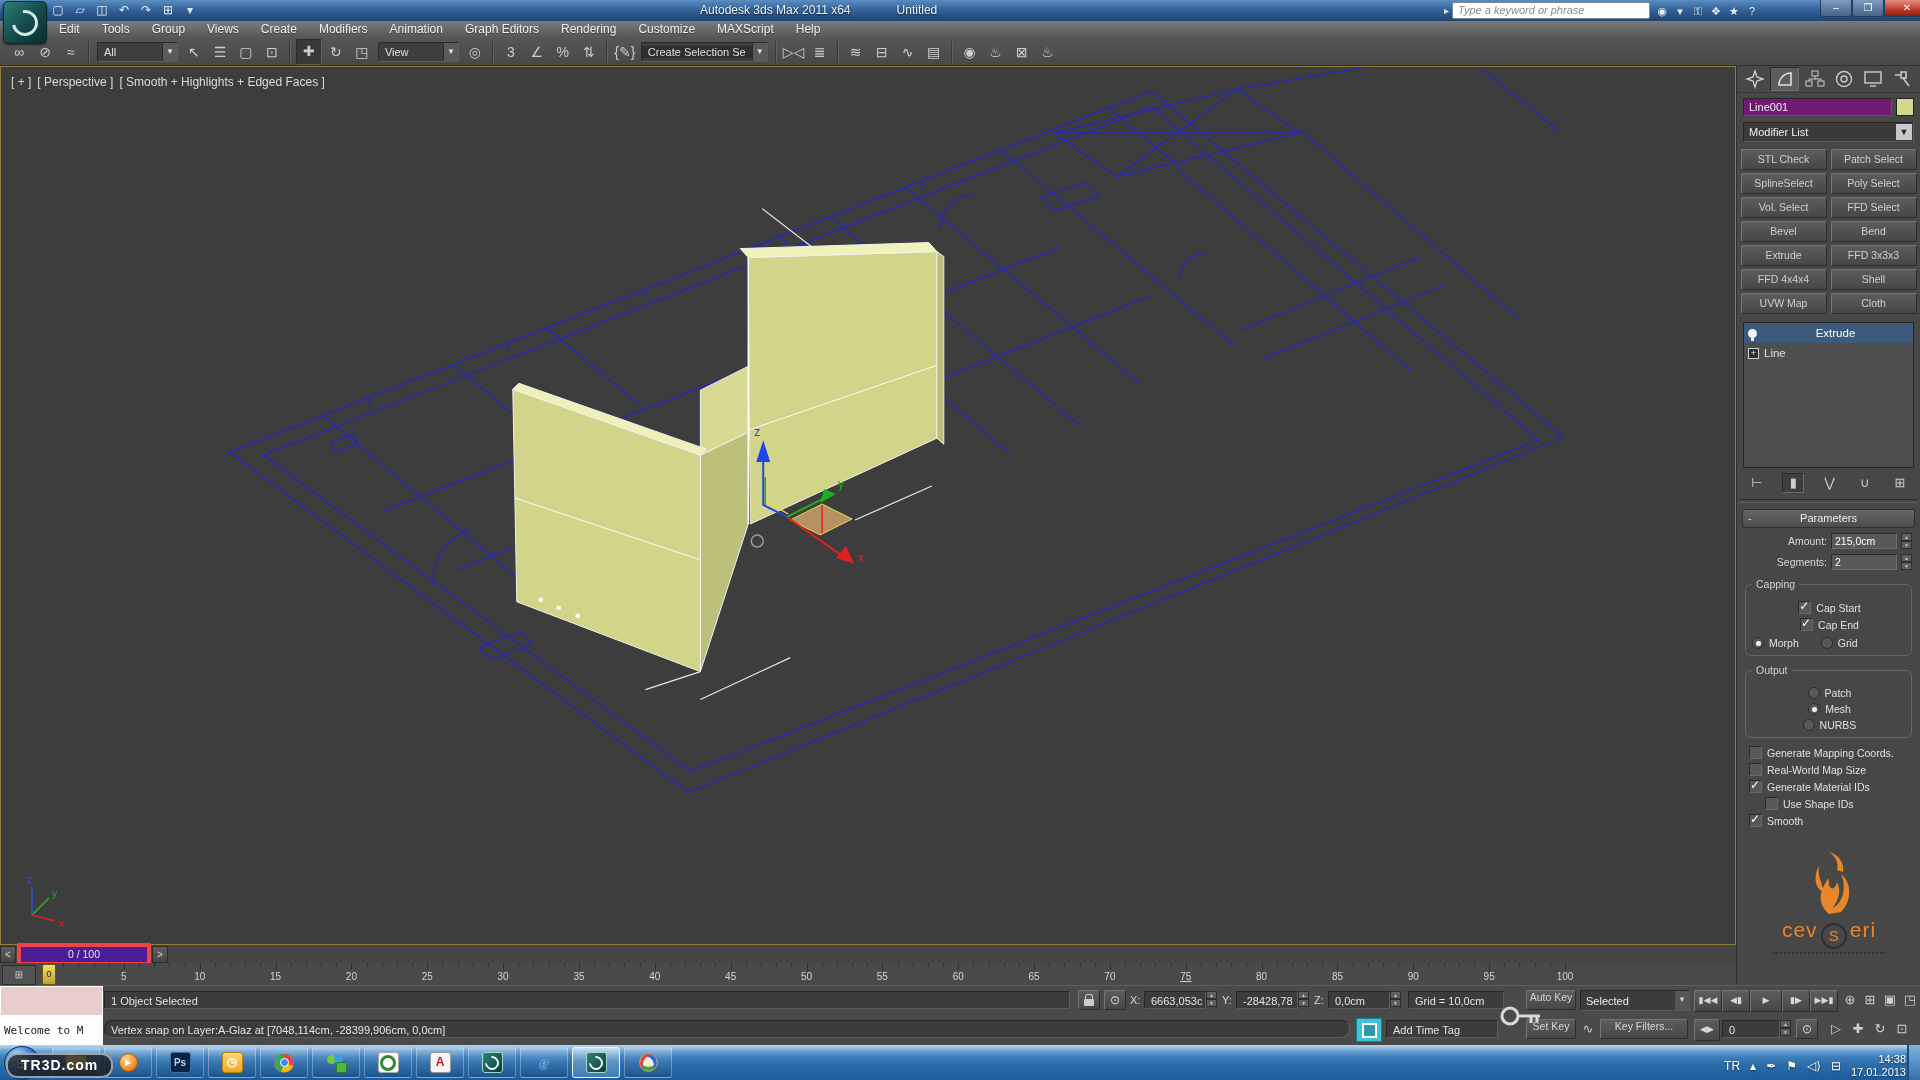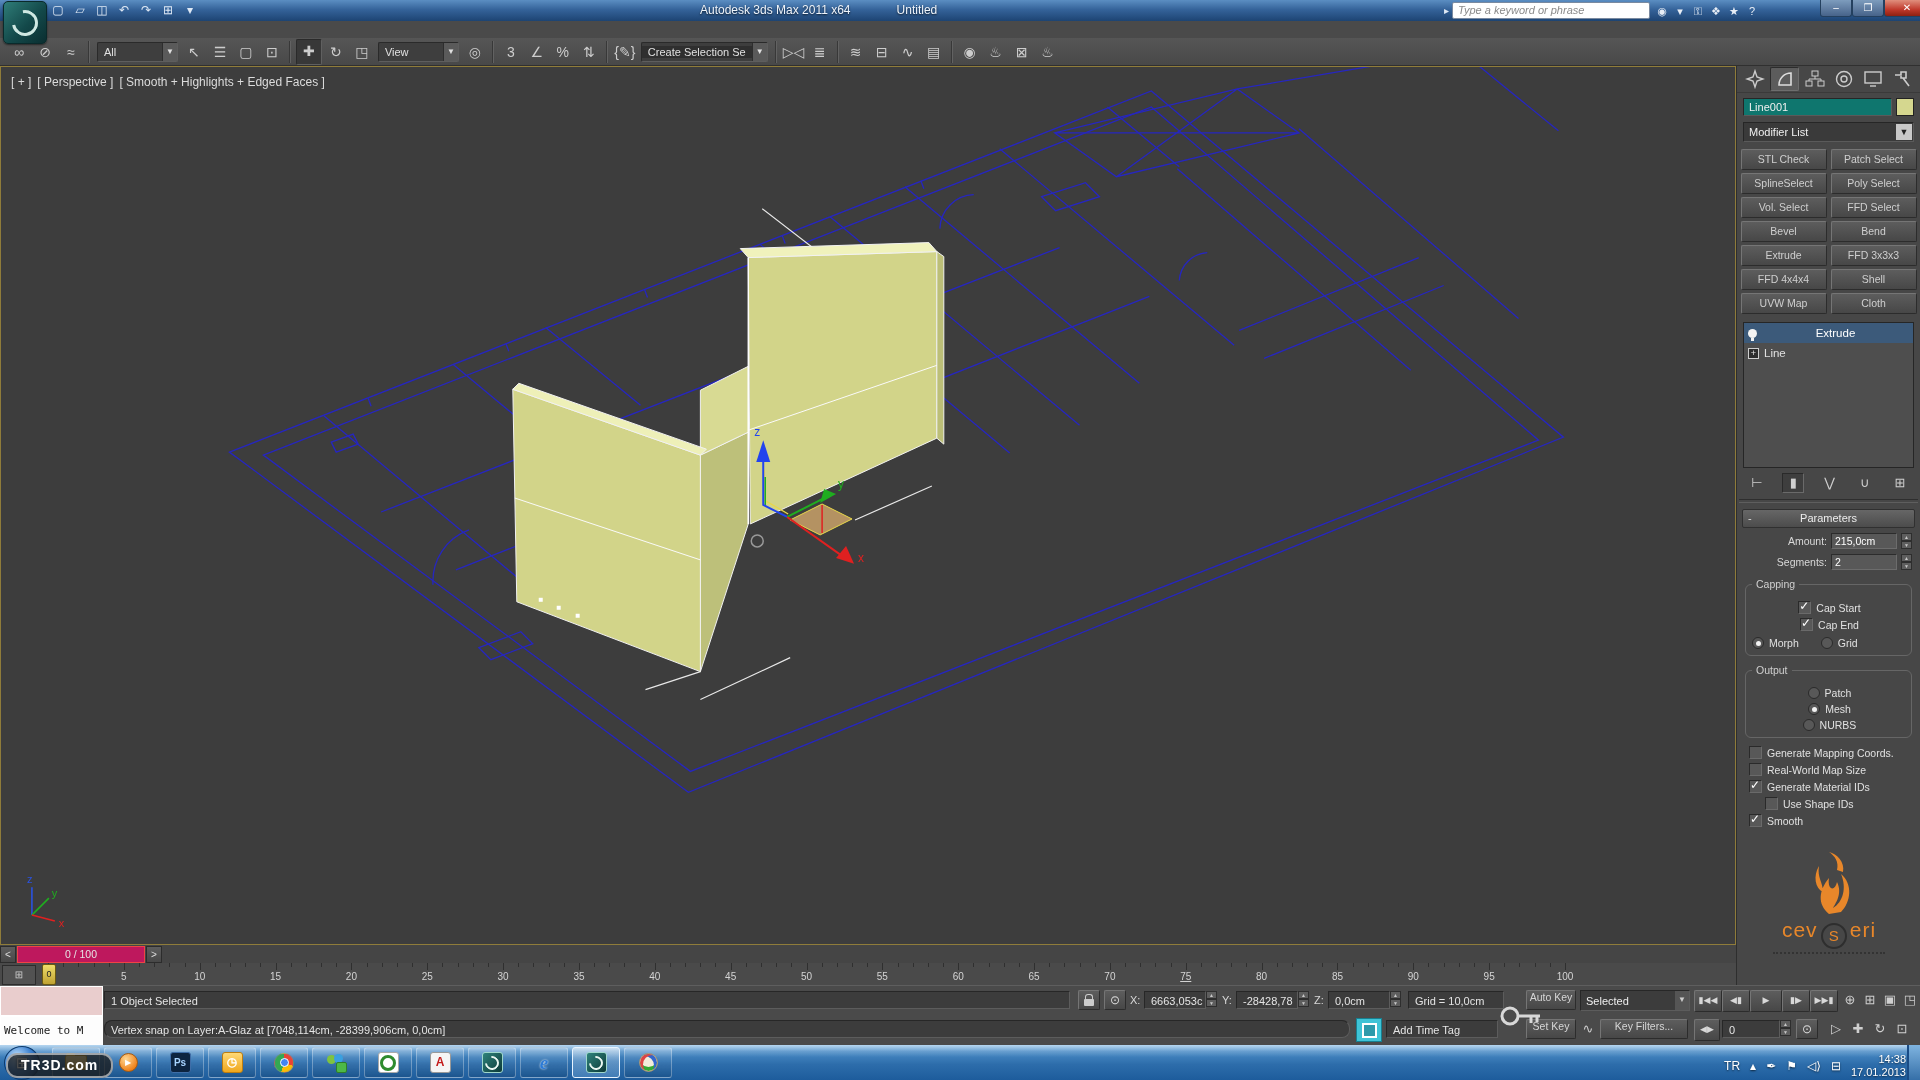--- a/index.html
+++ b/index.html
@@ -49,21 +49,21 @@
     border:1px solid #8f7c3a;box-sizing:border-box;}
   #vp-label{position:absolute;left:10px;top:8px;font-size:12px;color:#dcdcdc;display:flex;gap:6px;z-index:3;}
   #scene{position:absolute;left:0;top:0;width:100%;height:100%;}
   
   #cmdpanel{position:absolute;left:1736px;top:66px;width:184px;height:919px;background:#474747;
     border-left:1px solid #2e2e2e;box-sizing:border-box;font-size:11px;color:#d8d8d8;}
   #cp-tabs{display:flex;align-items:center;height:26px;padding:0 4px;gap:2px;border-bottom:1px solid #3a3a3a;}
   .cp-tab{width:27px;height:22px;display:flex;align-items:center;justify-content:center;border-radius:2px;}
   .cp-tab.active{background:#5c5c5c;border:1px solid;border-color:#2c2c2c #6e6e6e #6e6e6e #2c2c2c;}
   #cp-namerow{display:flex;align-items:center;margin:5px 6px 0;gap:4px;}
-  #obj-name{flex:1;height:16px;background:#0f766e;border:1px solid;border-color:#262626 #5a5a5a #5a5a5a #262626;
+  #obj-name{flex:1;height:16px;background:#701a75;border:1px solid;border-color:#262626 #5a5a5a #5a5a5a #262626;
     color:#f0f0f0;font-size:11px;line-height:16px;padding:0 5px;}
   #obj-color{width:16px;height:16px;border:1px solid #222;}
   #modlist{display:flex;align-items:center;margin:6px 6px 0;height:18px;background:#3a3a3a;
     border:1px solid;border-color:#262626 #5a5a5a #5a5a5a #262626;}
   #modlist .lbl{flex:1;padding:0 5px;color:#f0f0f0;}
   #modlist .arr{width:16px;height:16px;background:#c8c8c8;color:#222;font-size:9px;text-align:center;line-height:16px;margin:0 1px;}
   #mod-grid{display:grid;grid-template-columns:86px 86px;gap:3px 4px;justify-content:center;margin-top:7px;}
   .mod-btn{height:19px;background:linear-gradient(#5d5d5d,#474747);border:1px solid;
     border-color:#757575 #2c2c2c #2c2c2c #757575;border-radius:2px;color:#cfcfcf;font-size:10.5px;
     text-align:center;line-height:19px;overflow:hidden;}
@@ -101,21 +101,21 @@
   .radrow .cbrow{margin:0;}
   #cp-logo{position:absolute;left:0;bottom:25px;width:184px;text-align:center;}
   #cp-logo .word{font-size:21px;color:#e8872a;letter-spacing:1px;}
   #cp-logo .scircle{display:inline-block;width:22px;height:22px;border:2px solid #2e2e2e;border-radius:50%;
     color:#e8872a;font-size:15px;line-height:22px;vertical-align:-4px;}
   #cp-logo .tagline{height:6px;margin:3px 36px 0;border-top:2px dotted #333;}
   
   #trackrow{position:absolute;left:0;top:945px;width:1736px;height:18px;background:#454545;display:flex;align-items:center;}
   .tr-btn{width:14px;height:15px;background:linear-gradient(#5e5e5e,#474747);border:1px solid #2c2c2c;
     color:#ddd;font-size:10px;text-align:center;line-height:15px;}
-  #tr-display{width:126px;height:15px;background:#be185d;border:1px solid #ef4444;color:#e4e4e4;
+  #tr-display{width:126px;height:15px;background:#4c1d95;border:4px solid #ef4444;color:#e4e4e4;
     font-size:10.5px;text-align:center;line-height:15px;margin:0 1px;}
   #ruler{position:absolute;left:0;top:963px;width:1736px;height:22px;background:#4a4a4a;border-bottom:1px solid #333;}
   #mce-btn{position:absolute;left:2px;top:2px;width:32px;height:18px;background:#525252;border:1px solid #2c2c2c;
     color:#ccc;font-size:10px;text-align:center;line-height:18px;}
   .tick{position:absolute;top:0;width:1px;height:4px;background:#2f2f2f;}
   .tick.major{height:7px;}
   .tlabel{position:absolute;top:8px;font-size:10px;color:#d4d4d4;transform:translateX(-50%);}
   #slider{position:absolute;top:1px;width:12px;height:19px;background:linear-gradient(#eede6a,#c0a232);
     border:1px solid #6b5a10;border-radius:2px;color:#222;font-size:9px;text-align:center;line-height:19px;}
   
@@ -226,20 +226,36 @@
         <div class="win-btn">–</div>
         <div class="win-btn">❐</div>
         <div class="win-btn close">✕</div>
       </div>
   </div>
 
   <div id="app-logo">
     <span class="swirl"></span>
   </div>
 
+  <div id="menubar">
+    <div id="menus">
+        <div class="menu-item">Edit</div>
+        <div class="menu-item">Tools</div>
+        <div class="menu-item">Group</div>
+        <div class="menu-item">Views</div>
+        <div class="menu-item">Create</div>
+        <div class="menu-item">Modifiers</div>
+        <div class="menu-item">Animation</div>
+        <div class="menu-item">Graph Editors</div>
+        <div class="menu-item">Rendering</div>
+        <div class="menu-item">Customize</div>
+        <div class="menu-item">MAXScript</div>
+        <div class="menu-item">Help</div>
+      </div>
+  </div>
 
   <div id="toolbar">
       <div class="icell">∞</div>
       <div class="icell">⊘</div>
       <div class="icell">≈</div>
       <div class="tsep"></div>
       <div class="tdd">
         <span class="lbl">All</span>
         <span class="arr">▼</span>
       </div>

